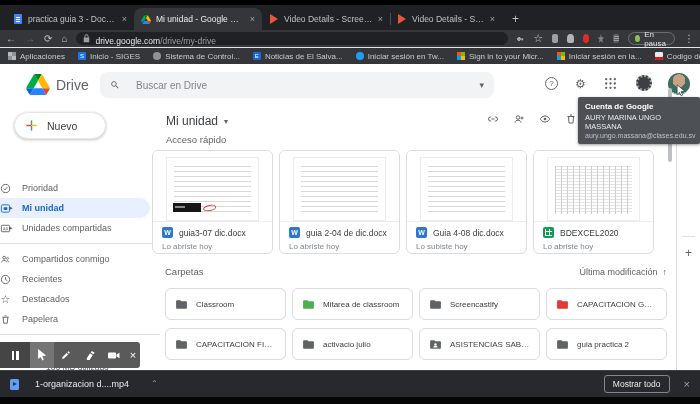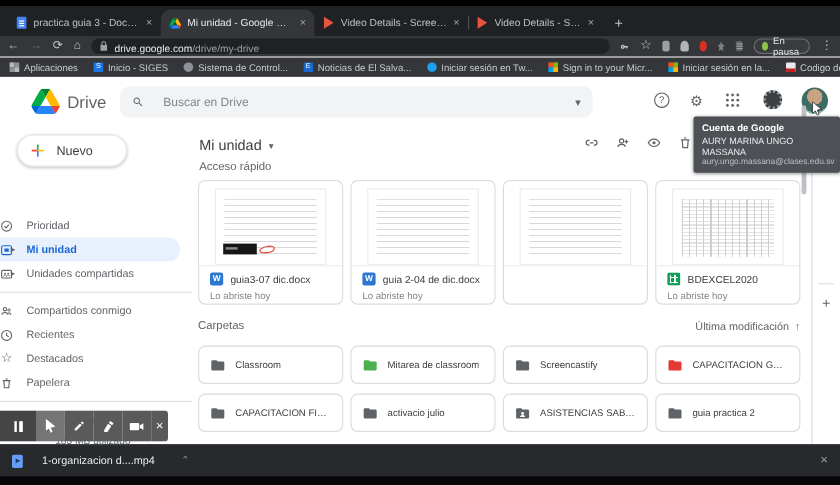--- a/index.html
+++ b/index.html
@@ -61,21 +61,21 @@
   .snav-item.active svg { color:#1967d2; }
   .snav-item svg, .snav-item .glyph { color:#5f6368; width:11px; text-align:center; flex:0 0 11px; font-size:11px; line-height:1; }
   .sdivider { height:1px; background:#e0e0e0; margin:5px 0; }
   .storage-sub { padding-left:46px; font-size:8.5px; color:#5f6368; margin-top:2px; }
 
   
   .main-title { position:absolute; left:166px; top:50px; font-size:12px; color:#3c4043; display:flex; gap:6px; align-items:center; }
   .main-acts { position:absolute; top:49px; left:487px; display:flex; gap:14px; color:#5f6368; }
   .main-acts svg { width:12px; height:12px; }
   .sec-label { position:absolute; font-size:9.5px; color:#5f6368; }
-  .cards { position:absolute; left:165px; top:86px; display:grid; grid-template-columns:repeat(4,121px); column-gap:6px; }
+  .cards { position:absolute; left:152px; top:86px; display:grid; grid-template-columns:repeat(4,121px); column-gap:6px; }
   .card { height:104px; border:1px solid #dadce0; border-radius:6px; background:#fff; overflow:hidden; }
   .thumb { position:relative; height:71px; background:#fff; border-bottom:1px solid #eceff1; }
   .page { position:absolute; left:13px; right:13px; top:6px; bottom:0; background:#fff; border:1px solid #ececec; }
   .page .lines { position:absolute; left:7px; right:7px; top:8px; bottom:6px;
      background:repeating-linear-gradient(180deg,#d9d9d9 0 1px, transparent 1px 5px); }
   .page .lines.cols { background:repeating-linear-gradient(90deg,#cfcfcf 0 1px, transparent 1px 6px),
      repeating-linear-gradient(180deg,#e3e3e3 0 1px, transparent 1px 3px); }
   .vid-shot { position:absolute; left:6px; bottom:8px; width:28px; height:9px; background:#161616; }
   .vid-shot::after { content:""; position:absolute; left:2px; top:3px; width:10px; height:2px; background:#8a8a8a; }
   .red-scribble { position:absolute; left:36px; bottom:9px; width:13px; height:6px; border:1px solid #e94235; border-radius:60% 40% 50% 50%; transform:rotate(-8deg); }
@@ -424,20 +424,27 @@
           </div>
           <div class="file-sub">Lo abriste hoy</div>
         </div>
       </div>
       <div class="card">
         <div class="thumb">
             <div class="page">
               <div class="lines"></div>
             </div>
           </div>
+        <div class="card-meta">
+          <div class="file-row">
+            <span class="file-badge" style="background-color: rgb(46, 119, 208);">W</span>
+            <span class="file-name">Guia 4-08 dic.docx</span>
+          </div>
+          <div class="file-sub">Lo subiste hoy</div>
+        </div>
       </div>
       <div class="card">
         <div class="thumb">
             <div class="page">
               <div class="lines cols"></div>
             </div>
           </div>
         <div class="card-meta">
           <div class="file-row">
             <span class="file-badge sheet" style="background-color: rgb(15, 157, 88);"></span>
@@ -559,20 +566,21 @@
       </div>
   </div>
 
   <div class="dl-bar">
     <div class="dl-chip">
       <span class="dl-file-ic"></span>
       <span class="dl-name">1-organizacion d....mp4</span>
       <span class="dl-caret">⌃</span>
     </div>
     <div class="dl-right">
+      <button class="show-all">Mostrar todo</button>
       <span class="dl-x">×</span>
     </div>
   </div>
 
   <div class="bottom-strip"></div>
 
   <svg class="mouse-cursor" width="10" height="13" viewBox="0 0 11 15">
     <path fill="#fff" stroke="#333" stroke-width="0.8" d="M1 1v11l2.8-2.2 1.8 3.9 1.8-.9-1.8-3.8L9.5 8z"></path>
   </svg>
 

